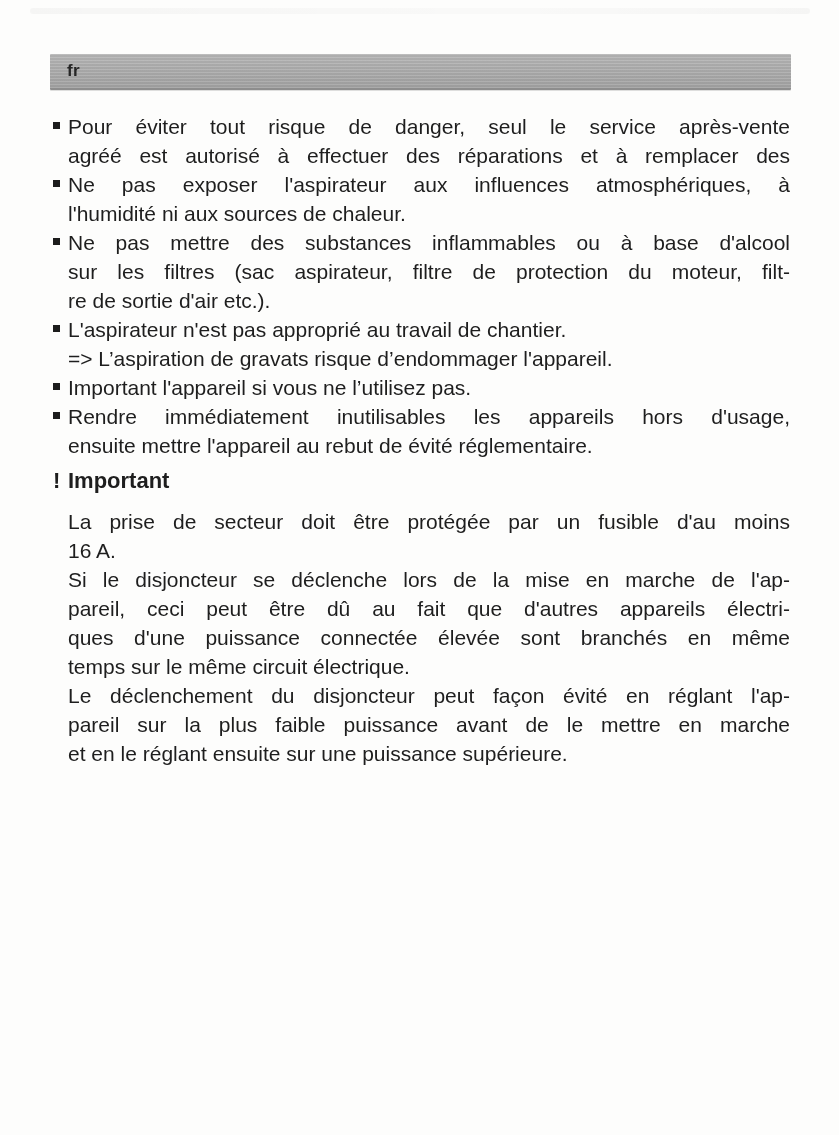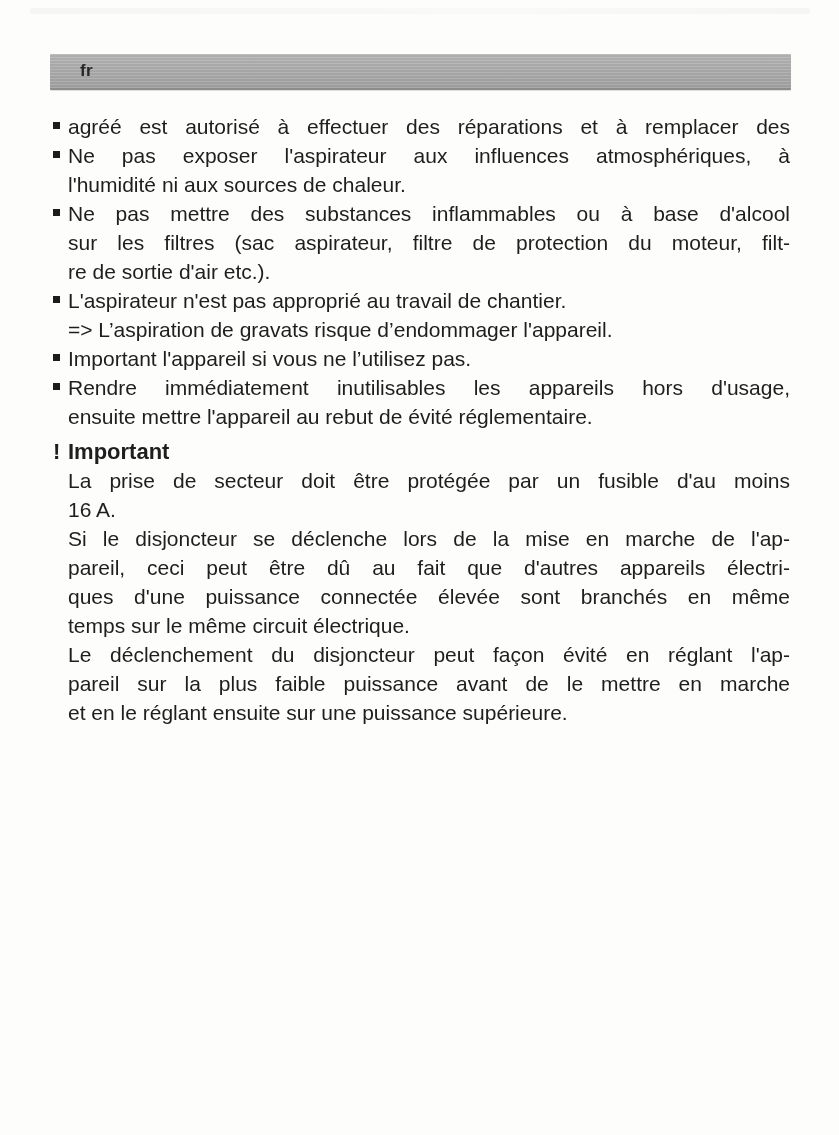--- a/index.html
+++ b/index.html
@@ -37,21 +37,21 @@
     border-bottom:2px solid var(--bar-edge);
     border-radius:1px;
     display:flex;
     align-items:center;
     box-shadow:0 1px 0 rgba(0,0,0,0.12);
   }
   .lang-code{
     font-size:17px;
     font-weight:bold;
     color:#262626;
-    padding-left:30px;
+    padding-left:17px;
     letter-spacing:0.3px;
   }
   .content{
     position:absolute;
     left:53px;top:112px;
     width:737px;
     font-size:21px;
     line-height:29px;
   }
   .bullets{list-style:none;}
@@ -81,37 +81,39 @@
   .important-heading{
     font-weight:bold;
     font-size:22px;
     display:flex;
   }
   .important-heading .mark{
     width:15px;
   }
   .important-body{
     padding-left:15px;
+    margin-top:12px;
   }
 </style>
 </head>
 <body>
 
 <div class="page">
   <div class="scan-smudge"></div>
 
   <div class="lang-bar">
     <span class="lang-code">fr</span>
   </div>
 
   <div class="content">
     <ul class="bullets" id="bullet-list">
         <li class="bullet-item">
           <span class="sq"></span>
           <div class="bullet-text">
+            <div class="line j">Pour éviter tout risque de danger, seul le service après-vente</div>
             <div class="line j">agréé est autorisé à effectuer des réparations et à remplacer des</div>
           </div>
         </li>
         <li class="bullet-item">
           <span class="sq"></span>
           <div class="bullet-text">
             <div class="line j">Ne pas exposer l'aspirateur aux influences atmosphériques, à</div>
             <div class="line">l'humidité ni aux sources de chaleur.</div>
           </div>
         </li>

